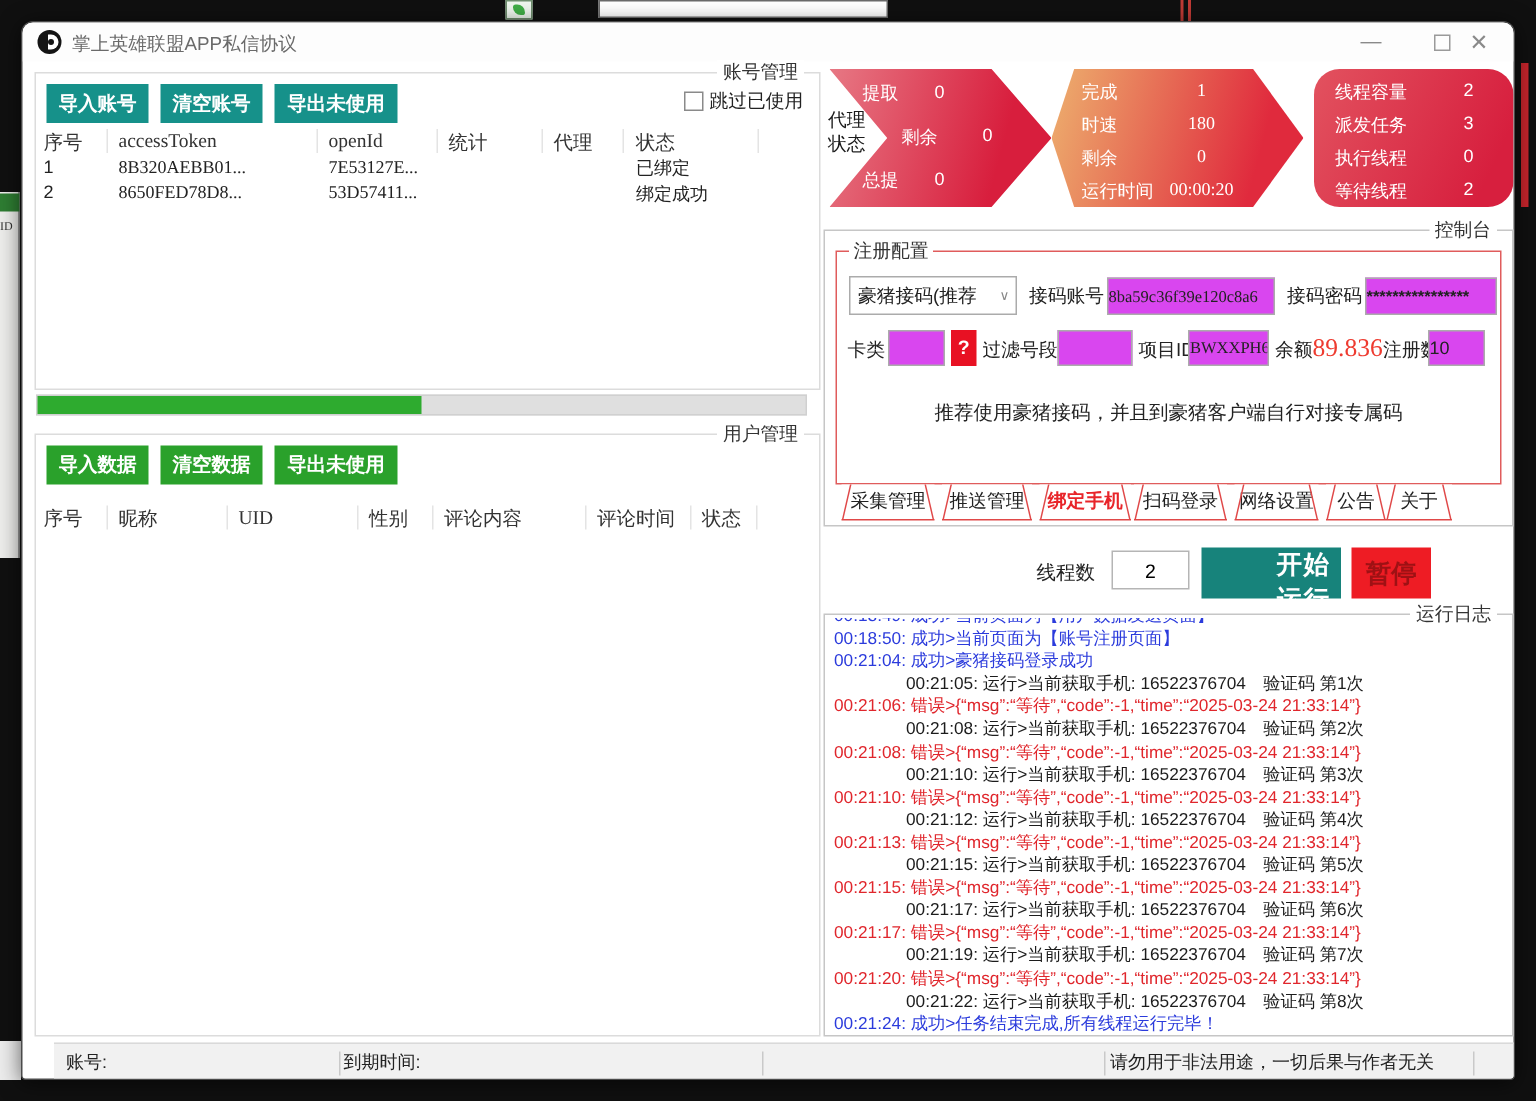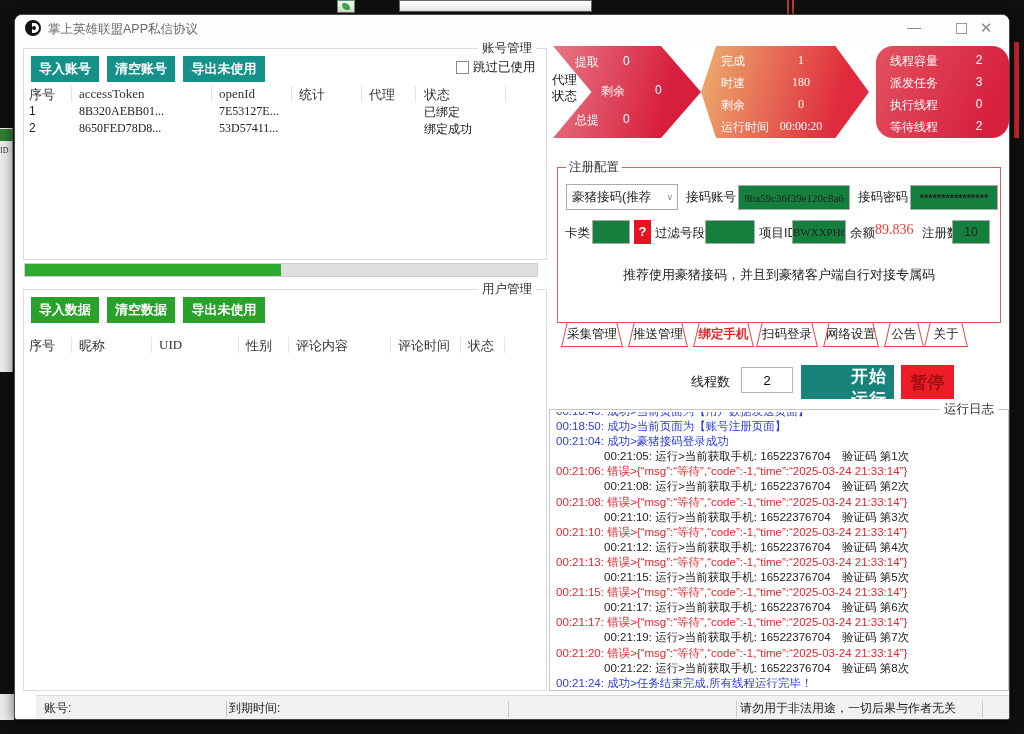--- a/index.html
+++ b/index.html
@@ -61,27 +61,27 @@
              background:linear-gradient(105deg,#e77884 0%,#d81e3d 75%); }
   #banner2 { left:686px; width:168px; clip-path:polygon(9% 0,80% 0,100% 50%,80% 100%,9% 100%,0 50%);
              background:linear-gradient(105deg,#edb06e 0%,#e02a3d 80%);font-family:Liberation Serif, serif; }
   #banner3 { left:861px; width:133px; border-radius:17px; background:linear-gradient(115deg,#e2525f 0%,#d71f3e 85%); }
   .proxy-label { position:absolute; left:537px; top:57px; width:27px; font-size:12.5px; color:#1a1a1a; line-height:16px; }
 
   
   .regbox { position:absolute; left:542px; top:152px; width:444px; height:156px; border:1px solid #e05c5c; }
   .reg-label { position:absolute; top:-9px; left:8px; background:#fff; padding:0 3px; font-size:12.5px; color:#333; line-height:16px; }
   .fld-label { position:absolute; font-size:12.5px; color:#222; white-space:nowrap; }
-  .fld-input { position:absolute; border:1px solid #ababab; background:#15803d; font-size:11px; text-align:center;
+  .fld-input { position:absolute; border:1px solid #ababab; background:#d946ef; font-size:11px; text-align:left;
                font-family:"Liberation Serif","DejaVu Serif",serif; color:#222; outline:none; }
   .select { position:absolute; border:1px solid #ababab; background:#fff; font-size:12.5px; color:#222;
             line-height:24px; padding-left:5px; cursor:pointer; white-space:nowrap; overflow:hidden; }
   .select .chev { position:absolute; right:4px; top:0; color:#888; font-size:9px; }
   .help-btn { position:absolute; background:#e81123; color:#fff; font-weight:bold; font-size:13px; text-align:center; line-height:24px; cursor:pointer; }
-  .balance-val { position:absolute; color:#ee3b30; font-size:14px; font-family:"Liberation Serif","DejaVu Serif",serif; }
+  .balance-val { position:absolute; color:#ee3b30; font-size:17px; font-family:"Liberation Serif","DejaVu Serif",serif; }
   .hint { position:absolute; left:0; right:0; top:98px; text-align:center; font-size:13px; color:#222; }
 
   
   .tab { position:absolute; top:308px; height:24px; background:#fff; border-bottom:1px solid #e04848;
          font-size:12.5px; color:#222; text-align:center; line-height:22px; cursor:pointer; }
   .tab .edge { position:absolute; top:0; bottom:0; width:1px; background:#e04848; }
   .tab .edge.l { left:3px; transform:skewX(-13deg); }
   .tab .edge.r { right:3px; transform:skewX(13deg); }
   .tab.active span.tl { color:#e8252a; font-weight:bold; }
 
@@ -190,20 +190,23 @@
       <div class="b-row" style="top: 51px;">
         <span class="lbl" style="left: 14px;">执行线程</span>
         <span class="val" style="left: 90px; width: 26px; text-align: center;">0</span>
       </div>
       <div class="b-row" style="top: 73px;">
         <span class="lbl" style="left: 14px;">等待线程</span>
         <span class="val" style="left: 90px; width: 26px; text-align: center;">2</span>
       </div>
     </div>
 
+  <div class="gbox dark" style="left:534px;top:138px;width:460px;height:198px;">
+    <span class="gb-label">控制台</span>
+  </div>
 
   <div class="regbox">
     <span class="reg-label">注册配置</span>
     <div class="select" style="left:8px;top:16px;width:112px;height:26px;">
       <span>豪猪接码(推荐</span>
       <span class="chev">∨</span>
     </div>
     <span class="fld-label" style="left:128px;top:21px;">接码账号</span>
     <input class="fld-input" style="left: 180px; top: 17px; width: 112px; height: 25px;" value="8ba59c36f39e120c8a6">
     <span class="fld-label" style="left:300px;top:21px;">接码密码</span>

